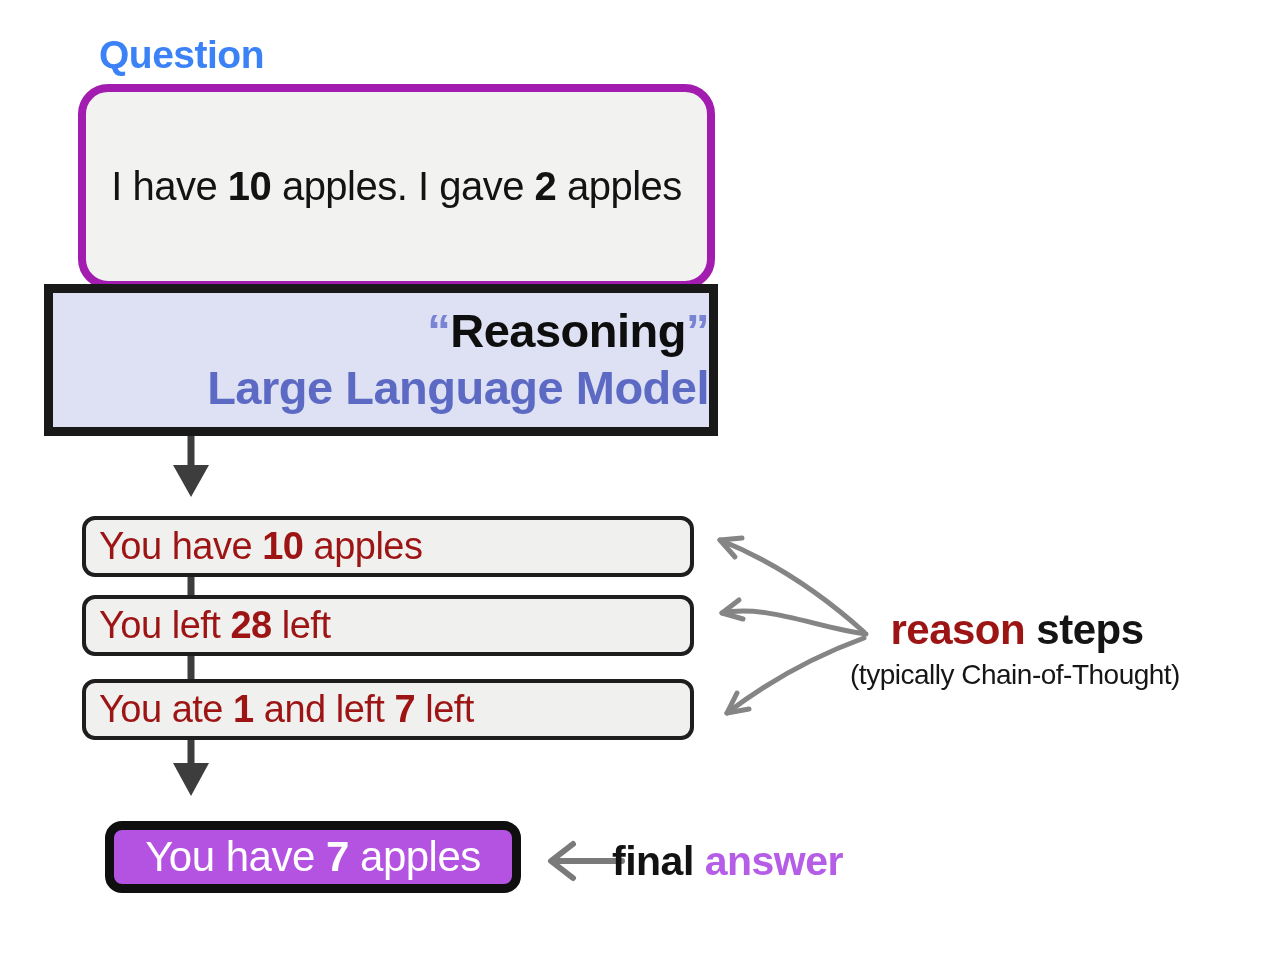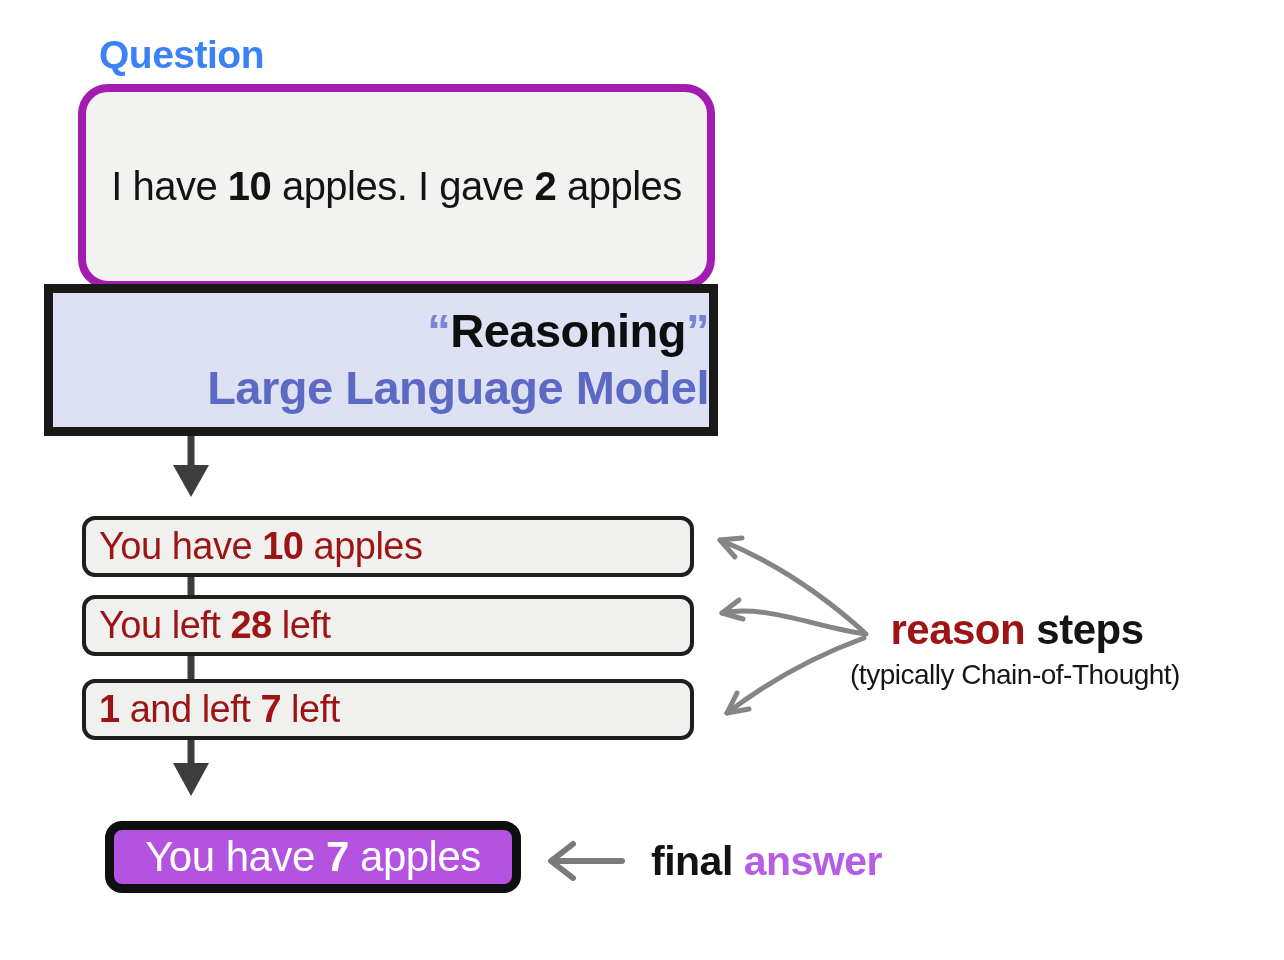--- a/index.html
+++ b/index.html
@@ -80,21 +80,21 @@
   .rs-label .rs-red { color: #9d1414; }
   .cot-label {
     position: absolute; z-index: 2;
     left: 780px; top: 659px; width: 470px;
     text-align: center;
     font-size: 28px; color: #161616;
     white-space: nowrap;
   }
   .final-label {
     position: absolute; z-index: 2;
-    left: 651px; top: 838px;
+    left: 612px; top: 838px;
     font-size: 41px; font-weight: 700; color: #121212;
     white-space: pre;
   }
   .final-label .fa-purple { color: #b55de6; }
 
   .seg-bold { font-weight: 700; }
 </style>
 </head>
 <body>
 
@@ -144,21 +144,21 @@
     <div><span>I have </span><span class="seg-bold">10</span><span> apples. I gave </span><span class="seg-bold">2</span><span> apples</span></div>
   </div>
 
   <div class="box llm-box">
     <div class="llm-title"><span class="quote">“</span><span>Reasoning</span><span class="quote">”</span></div>
     <div class="llm-subtitle">Large Language Model</div>
   </div>
 
   <div class="box step-box step-1"><span>You have </span><span class="seg-bold">10</span><span> apples</span></div>
   <div class="box step-box step-2"><span>You left </span><span class="seg-bold">2</span><span class="seg-bold">8</span><span> left</span></div>
-  <div class="box step-box step-3"><span class="seg-bold">1</span><span> and left </span><span class="seg-bold">7</span><span> left</span></div>
+  <div class="box step-box step-3"><span>You ate </span><span class="seg-bold">1</span><span> and left </span><span class="seg-bold">7</span><span> left</span></div>
 
   <div class="box answer-box"><span>You have </span><span class="seg-bold">7</span><span> apples</span></div>
 
   <div class="rs-label"><span class="rs-red">reason</span><span> steps</span></div>
   <div class="cot-label">(typically Chain-of-Thought)</div>
 
   <div class="final-label"><span>final</span><span class="fa-purple"> answer</span></div>
 
 </div>
 

